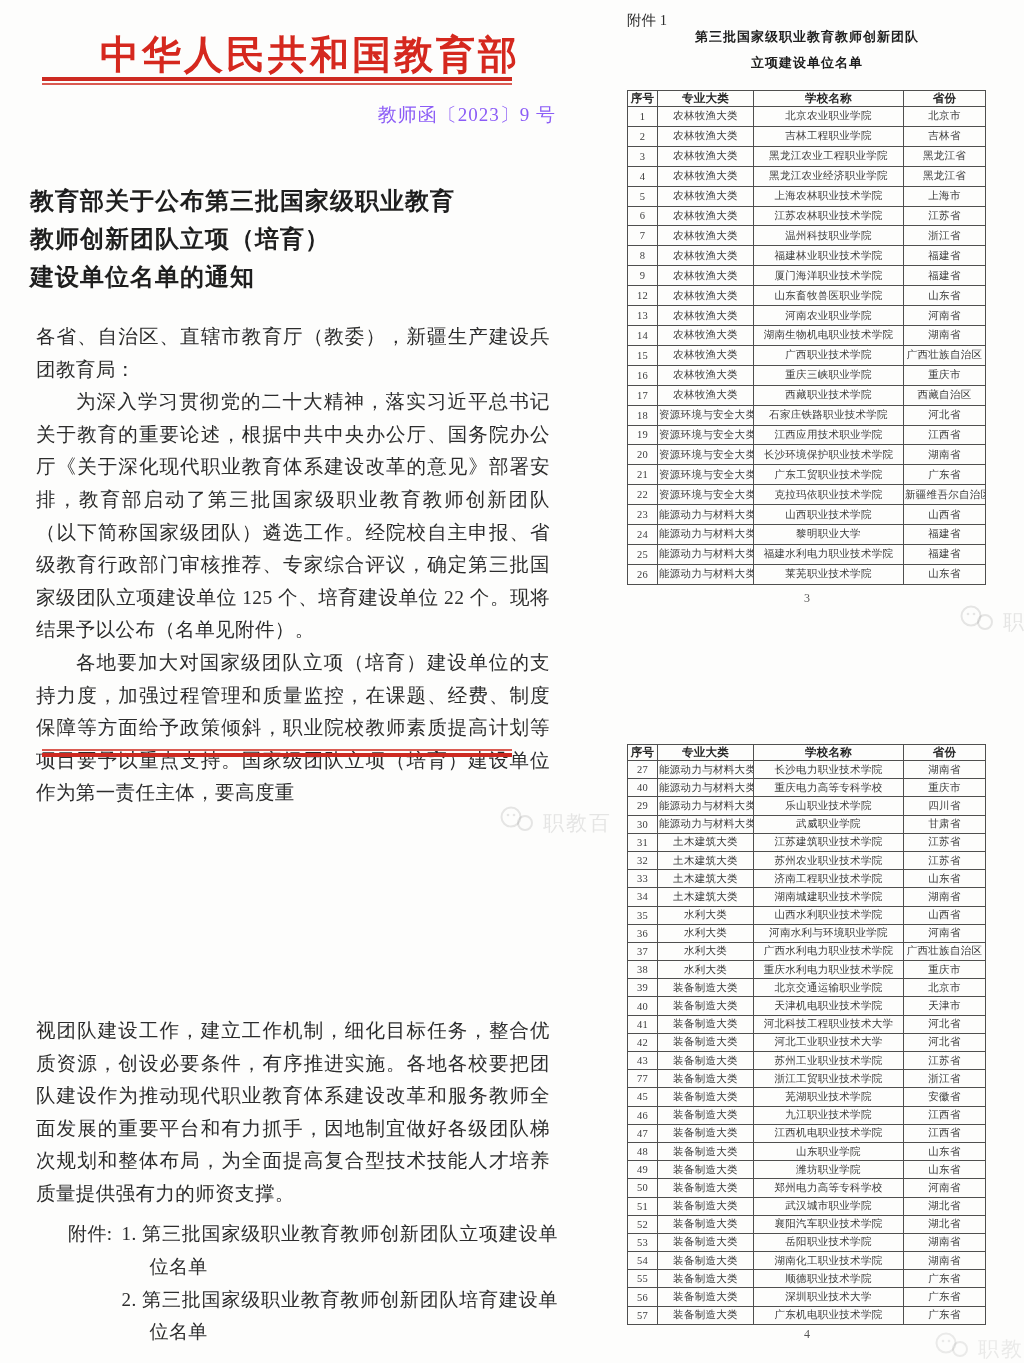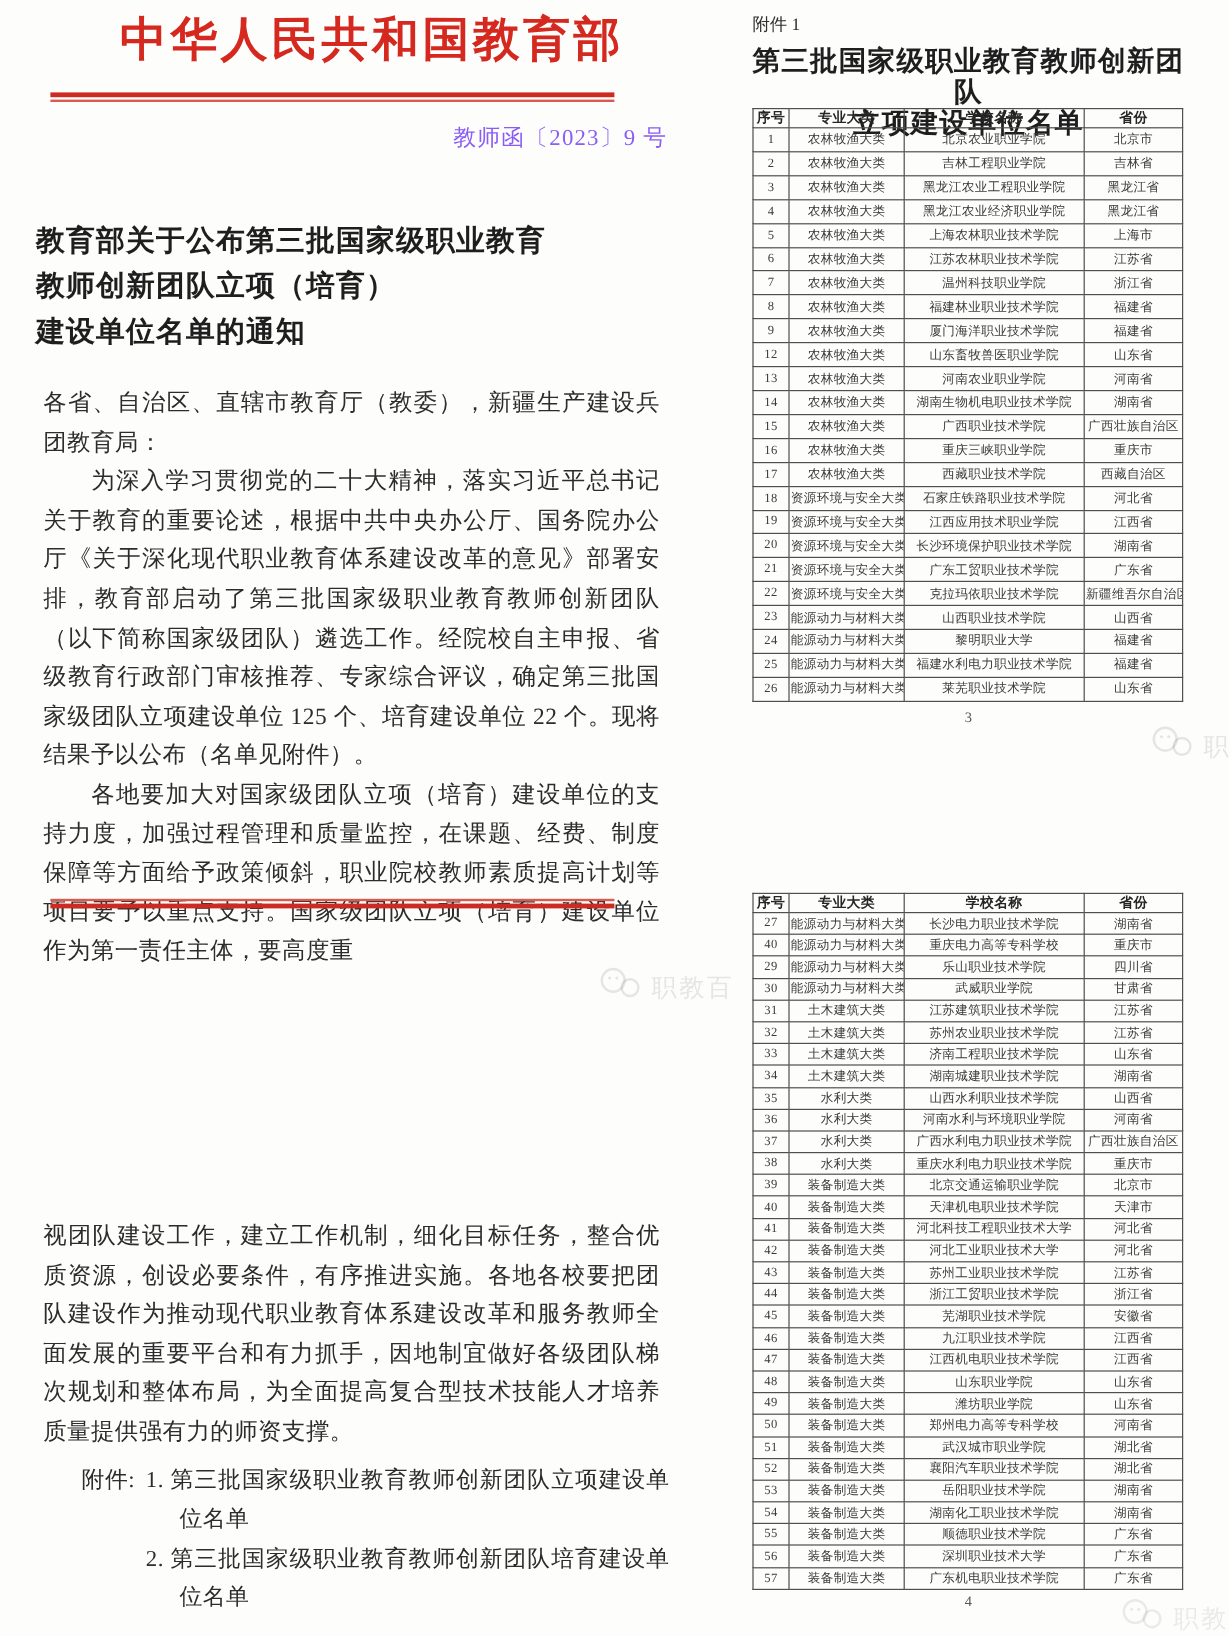--- a/index.html
+++ b/index.html
@@ -6,21 +6,21 @@
   body{
     width:1024px;height:1363px;position:relative;overflow:hidden;
     background:#fdfdfc;
     font-family:"Liberation Serif","DejaVu Serif",serif;
   }
   .page{position:absolute;inset:0;}
 
   
   .left-col{position:absolute;left:30px;top:0;width:560px;height:100%;}
   .agency{
-    position:absolute;top:6px;left:0;width:100%;text-align:center;
+    position:absolute;top:28px;left:0;width:100%;text-align:center;
     font-size:39px;font-weight:bold;color:#d5281e;letter-spacing:3px;white-space:nowrap;
   }
   .rule{position:absolute;left:12px;width:470px;}
   .rule .bar{width:100%;}
   .rule-top{top:77px;}
   .rule-top .b1{height:3.5px;background:#cd2a21;}
   .rule-top .gap{height:2.5px;}
   .rule-top .b2{height:1.6px;background:#da5a51;}
   .rule-bottom{top:749px;}
   .rule-bottom .b1{height:1.6px;background:#da5a51;}
@@ -43,22 +43,22 @@
     font-size:19px;line-height:32.8px;color:#2c2c2c;letter-spacing:0.4px;
   }
   .att-label{flex:0 0 auto;margin-right:9px;}
   .att-list{width:448px;}
   .att-item{padding-left:28px;text-indent:-28px;text-align:justify;}
 
   
   .right-col{position:absolute;left:625px;top:0;width:364px;height:100%;color:#333;}
   .appendix-label{position:absolute;top:11px;left:2px;font-size:14.5px;color:#2d2d2d;}
   .appendix-title{
-    position:absolute;top:38px;left:0;width:100%;text-align:center;
-    font-weight:bold;font-size:23px;line-height:26px;letter-spacing:1px;color:#1e1e1e;
+    position:absolute;top:24px;left:0;width:100%;text-align:center;
+    font-weight:bold;font-size:13px;line-height:26px;letter-spacing:1px;color:#1e1e1e;
   }
   table.tbl{
     position:absolute;left:2px;width:358px;border-collapse:collapse;table-layout:fixed;
     font-size:10.5px;color:#3a3a3a;
   }
   .tbl1{top:90px;height:495px;}
   .tbl2{top:744px;height:581px;}
   .tbl th,.tbl td{
     border:0.8px solid #4f4f4f;text-align:center;vertical-align:middle;
     padding:0 1px;white-space:nowrap;overflow:hidden;letter-spacing:0.3px;
@@ -454,21 +454,21 @@
           </tr>
 
           <tr>
             <td>43</td>
             <td>装备制造大类</td>
             <td>苏州工业职业技术学院</td>
             <td>江苏省</td>
           </tr>
 
           <tr>
-            <td>44</td>
+            <td>77</td>
             <td>装备制造大类</td>
             <td>浙江工贸职业技术学院</td>
             <td>浙江省</td>
           </tr>
 
           <tr>
             <td>45</td>
             <td>装备制造大类</td>
             <td>芜湖职业技术学院</td>
             <td>安徽省</td>

